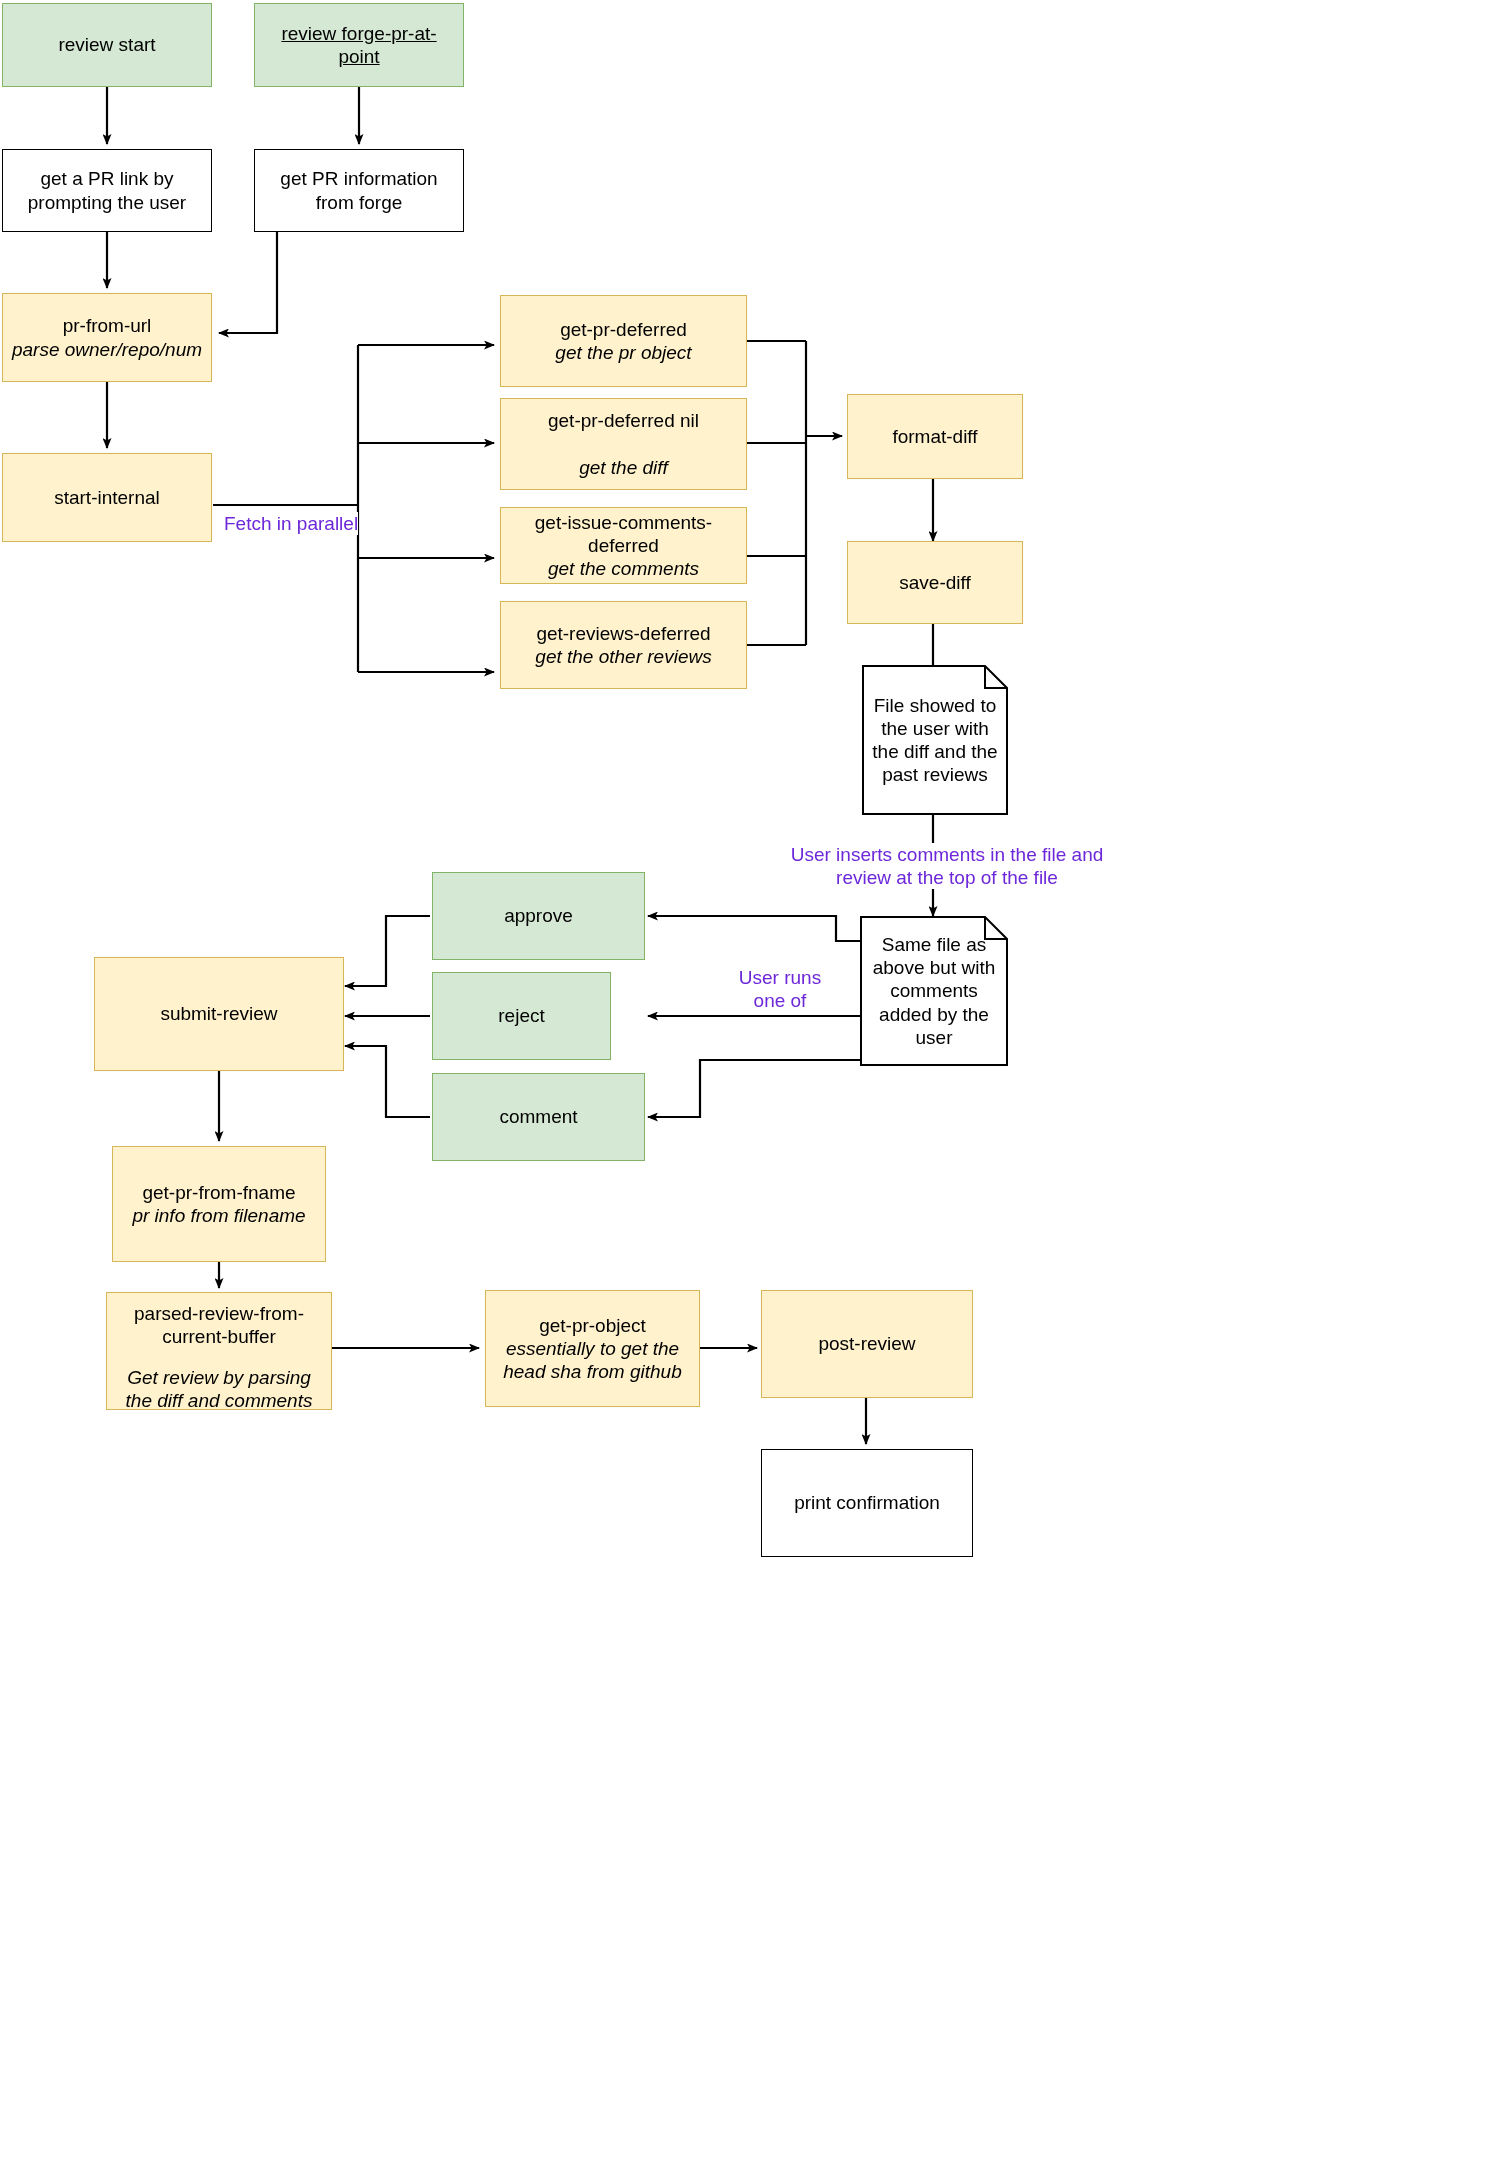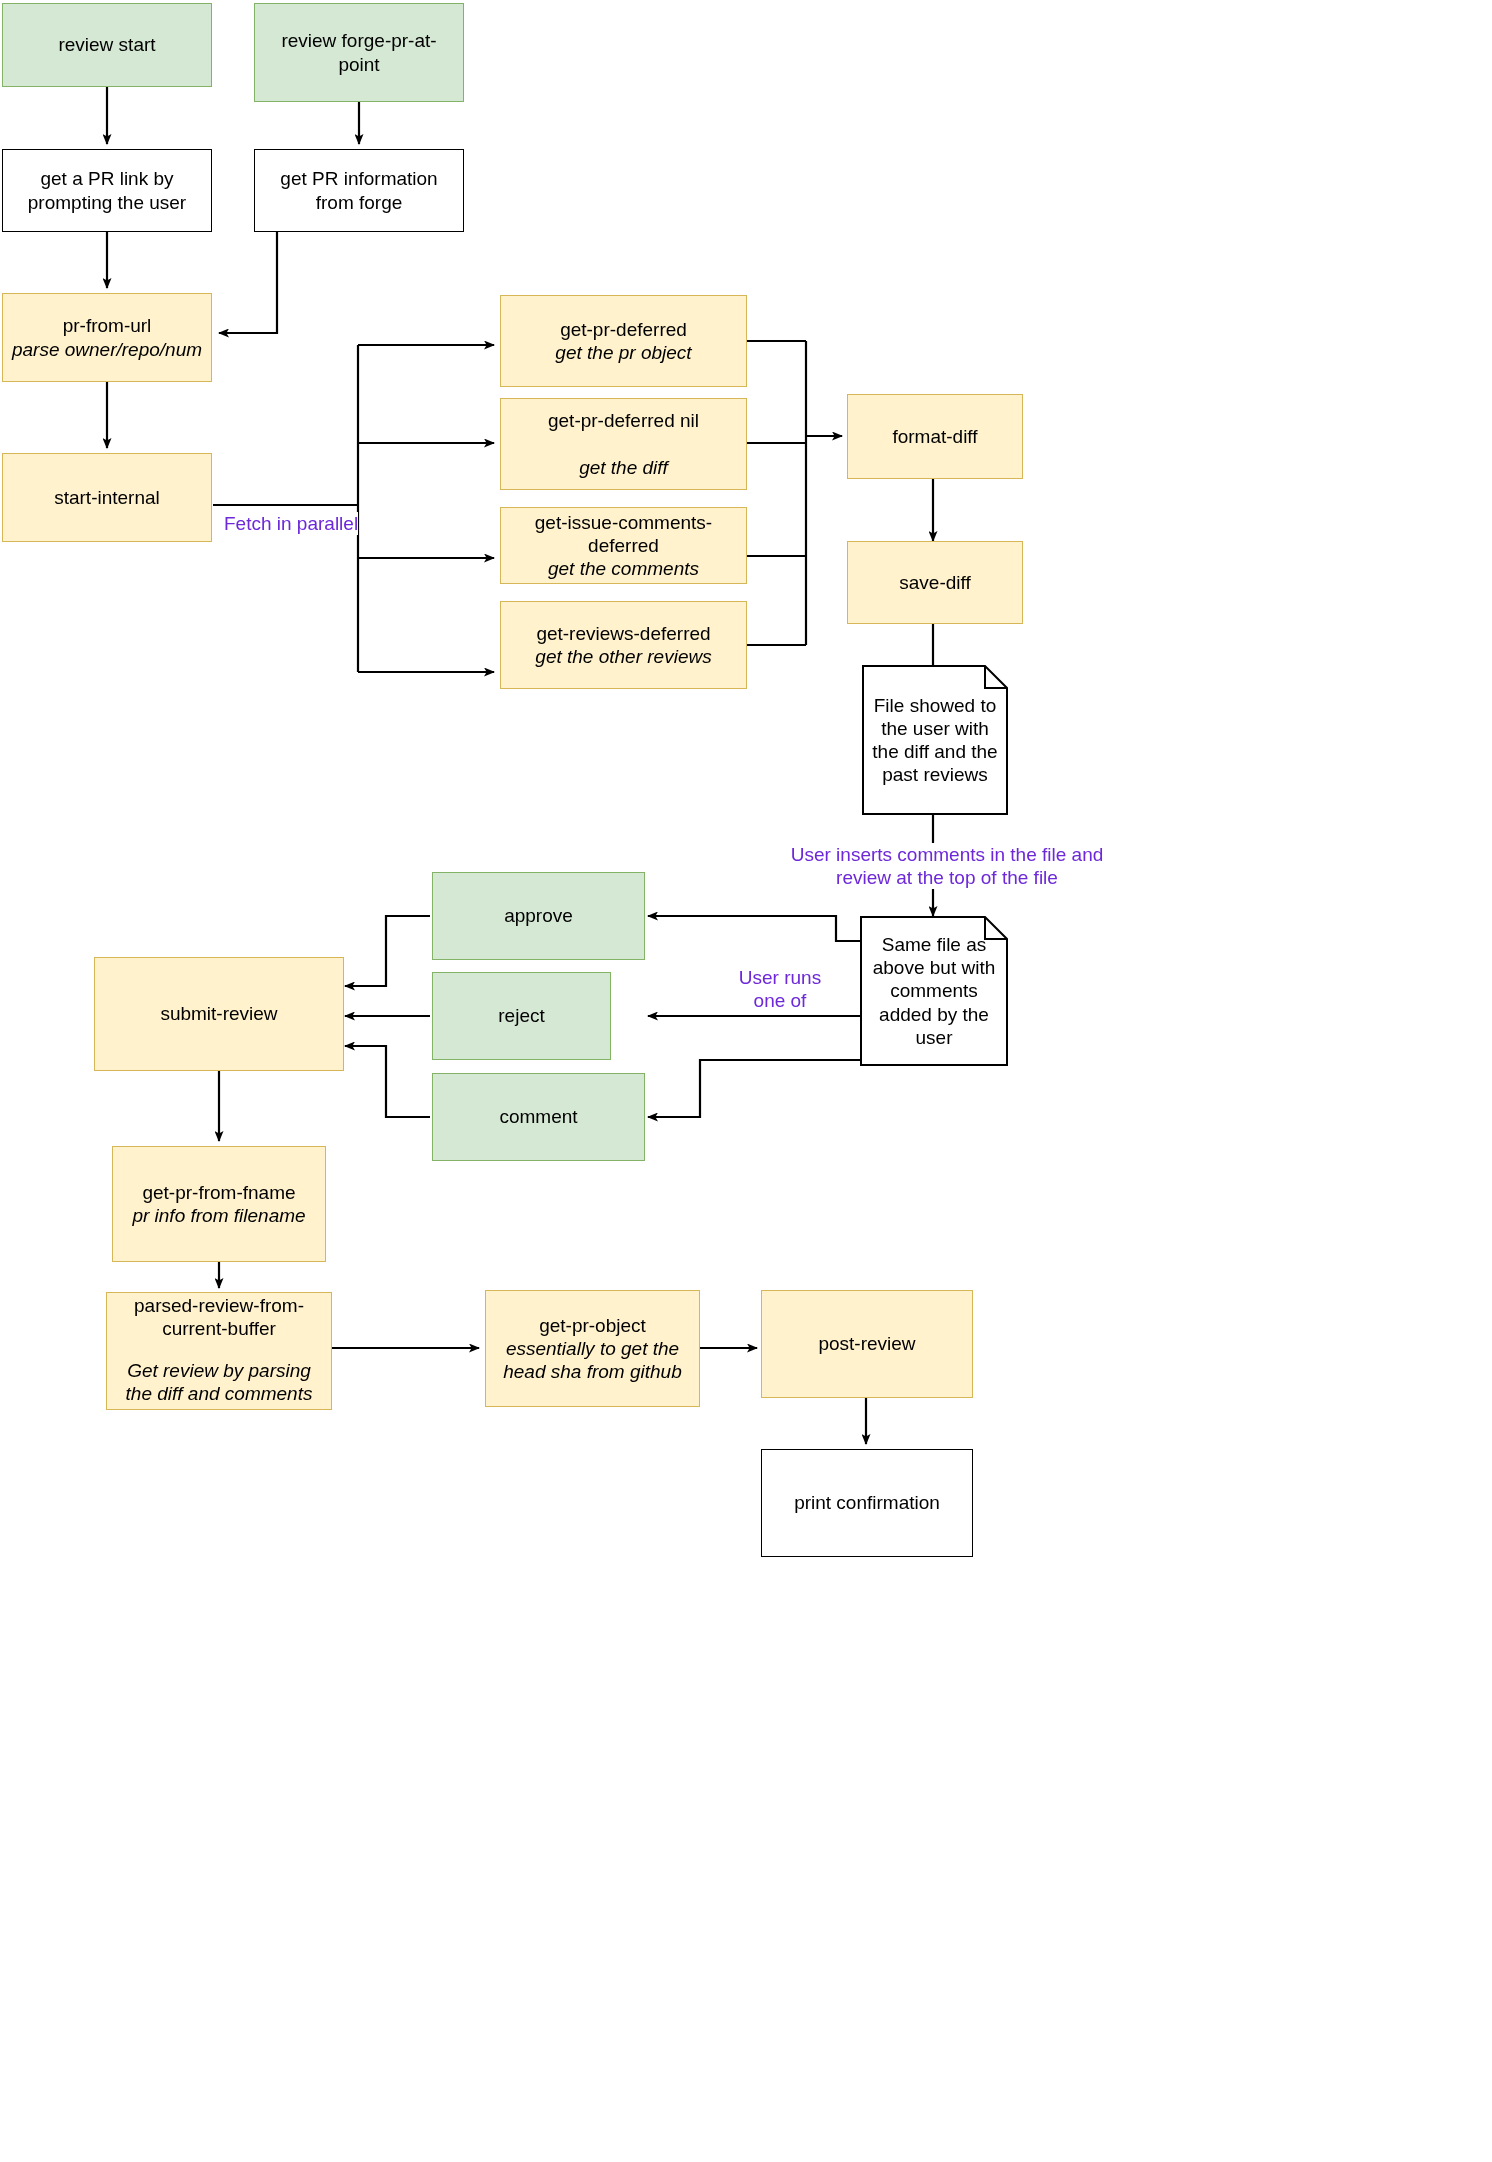--- a/index.html
+++ b/index.html
@@ -150,21 +150,21 @@
       <path d="M700,1348 L757,1348" marker-end="url(#ah)"></path>
 
       <path d="M866,1398 L866,1444" marker-end="url(#ah)"></path>
     </g>
   </svg>
 
   <div class="node n-green" style="left:2px; top:3px; width:210px; height:84px;">
     <span class="ln">review start</span>
   </div>
 
-  <div class="node n-green" style="left:254px; top:3px; width:210px; height:99px;">
+  <div class="node n-green" style="left:254px; top:3px; width:210px; height:84px;text-decoration:underline;">
     <span class="ln">review forge-pr-at-point</span>
   </div>
 
   <div class="node n-white" style="left:2px; top:149px; width:210px; height:83px;">
     <span class="ln">get a PR link by prompting the user</span>
   </div>
 
   <div class="node n-white" style="left:254px; top:149px; width:210px; height:83px;">
     <span class="ln">get PR information from forge</span>
   </div>
@@ -244,21 +244,21 @@
 
   <div class="node n-yellow" style="left:94px; top:957px; width:250px; height:114px;">
     <span class="ln">submit-review</span>
   </div>
 
   <div class="node n-yellow" style="left:112px; top:1146px; width:214px; height:116px;">
     <span class="ln">get-pr-from-fname</span>
     <span class="ln it">pr info from filename</span>
   </div>
 
-  <div class="node n-yellow" style="left:106px; top:1292px; width:226px; height:118px; justify-content:flex-end; padding-top:16px;">
+  <div class="node n-yellow" style="left:106px; top:1292px; width:226px; height:118px; justify-content:center; padding-top:16px;">
     <span class="ln">parsed-review-from-current-buffer</span>
     <span class="ln it" style="margin-top:18px;">Get review by parsing the diff and comments</span>
   </div>
 
   <div class="node n-yellow" style="left:485px; top:1290px; width:215px; height:117px;">
     <span class="ln">get-pr-object</span>
     <span class="ln it">essentially to get the head sha from github</span>
   </div>
 
   <div class="node n-yellow" style="left:761px; top:1290px; width:212px; height:108px;">

